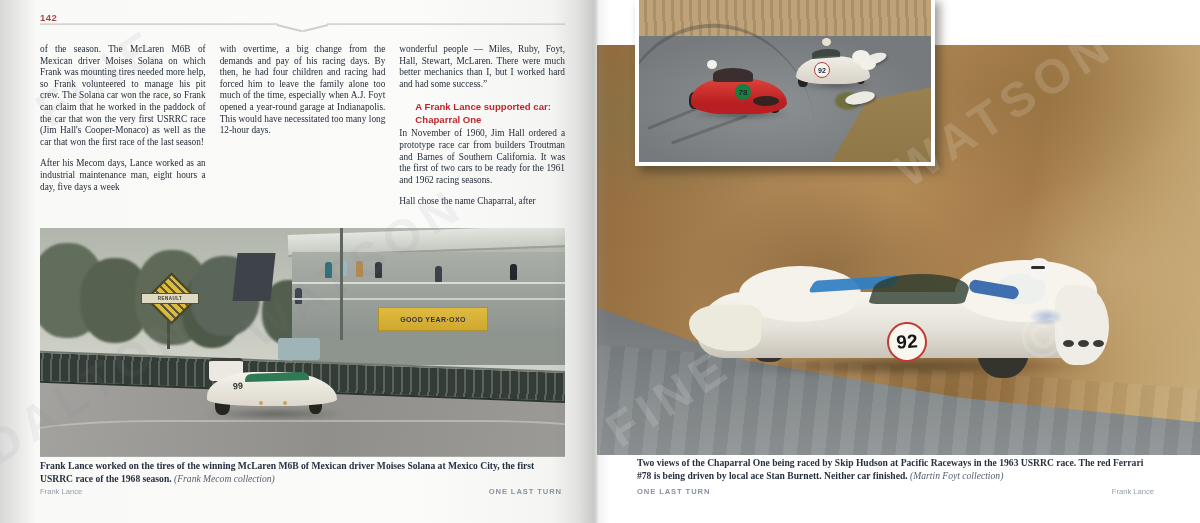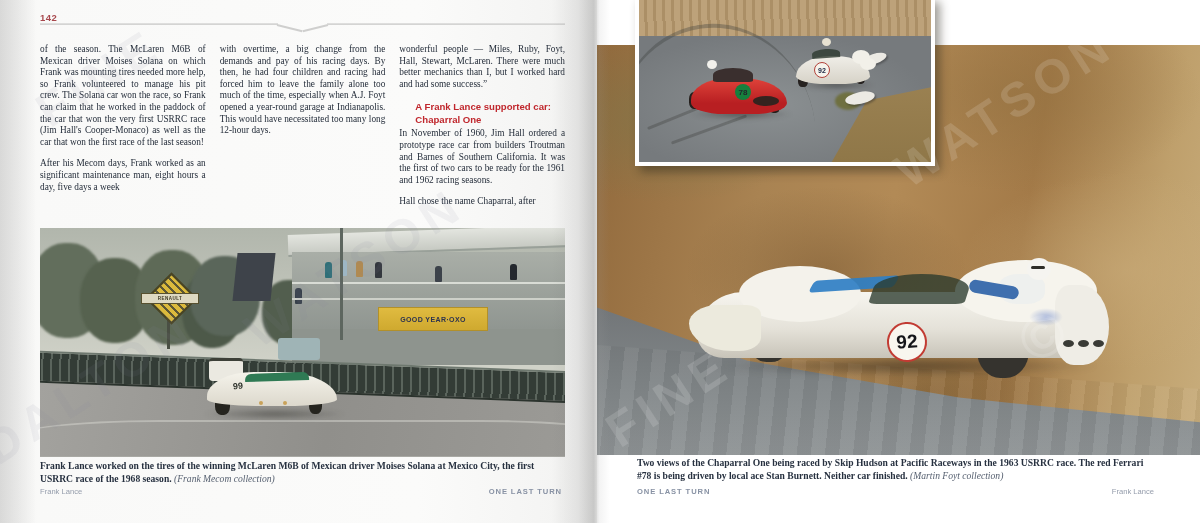--- a/index.html
+++ b/index.html
@@ -145,21 +145,21 @@
       <span class="rule l"></span>
       <span class="notch-l"></span>
       <span class="notch-r"></span>
       <span class="rule r"></span>
       <span class="pagenum">142</span>
     </header>
 
     <div class="cols">
       <div class="col">
         <p>of the season. The McLaren M6B of Mexican driver Moises Solana on which Frank was mounting tires needed more help, so Frank volunteered to manage his pit crew. The Solana car won the race, so Frank can claim that he worked in the paddock of the car that won the very first USRRC race (Jim Hall's Cooper-Monaco) as well as the car that won the first race of the last season!</p>
-        <p>After his Mecom days, Frank worked as an significant maintenance man, eight hours a day, five days a week</p>
+        <p>After his Mecom days, Lance worked as an industrial maintenance man, eight hours a day, five days a week</p>
       </div>
       <div class="col">
         <p>with overtime, a big change from the demands and pay of his racing days. By then, he had four children and racing had forced him to leave the family alone too much of the time, especially when A.J. Foyt opened a year-round garage at Indianapolis. This would have necessitated too many long 12-hour days.</p>
       </div>
       <div class="col">
         <p>wonderful people — Miles, Ruby, Foyt, Hall, Stewart, McLaren. There were much better mechanics than I, but I worked hard and had some success.”</p>
         <h3>
           <span style="display:block">A Frank Lance supported car:</span>
           <span style="display:block">Chaparral One</span>
         </h3>

